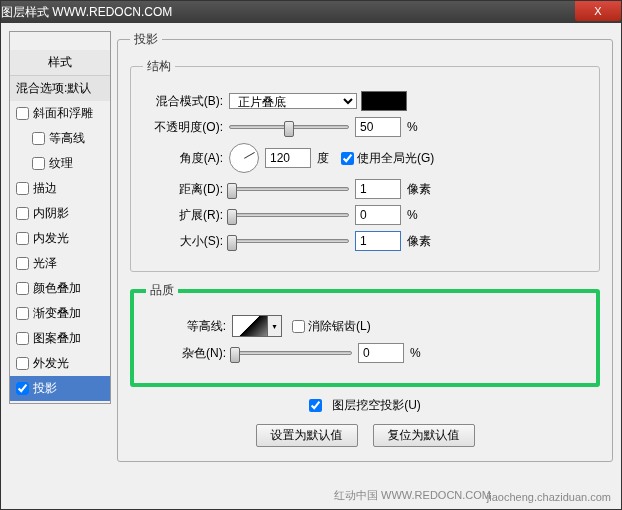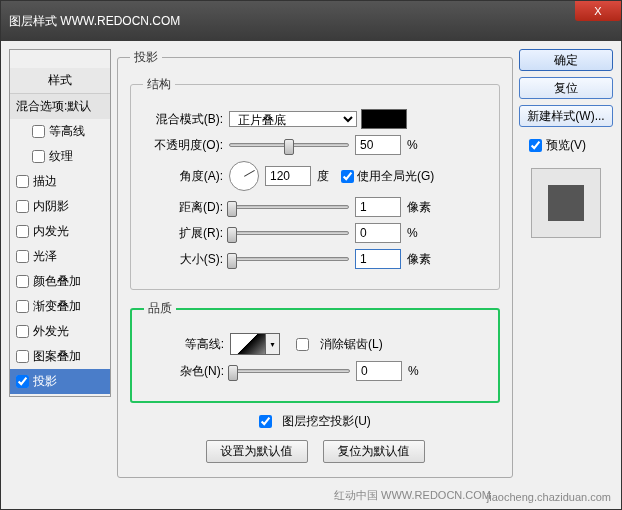--- a/index.html
+++ b/index.html
@@ -1,18 +1,18 @@
 <!DOCTYPE html>
 <html><head>
 <meta charset="utf-8">
 <style>
 * { box-sizing: border-box; margin: 0; padding: 0; font-family: "Microsoft YaHei", SimSun, sans-serif; font-size: 12px; }
 body { background: #5a5a5a; width: 622px; height: 510px; position: relative; }
 .window { position: absolute; left: 0; top: 0; width: 622px; height: 510px; background: #f0f0f0; border: 1px solid #333; }
-.titlebar { height: 40px; background: linear-gradient(#555, #3a3a3a); display: flex; align-items: center; padding-left: 8px; color: #fff; position: relative; }
+.titlebar { height: 22px; background: linear-gradient(#555, #3a3a3a); display: flex; align-items: center; color: #fff; position: relative; }
 .title-text { font-size: 12px; }
 .close-btn { position: absolute; right: 0; top: 0; width: 46px; height: 20px; background: linear-gradient(#d94a3e, #b12818); color: #fff; display: flex; align-items: center; justify-content: center; border-radius: 0 0 3px 3px; cursor: pointer; font-family: Arial; font-size: 11px; }
 .content { display: flex; padding: 8px; gap: 6px; height: calc(100% - 56px); }
 .left-panel { width: 102px; }
 .styles-group { border: 1px solid #999; padding: 2px 0; }
 .styles-header { background: #e8e8e8; padding: 4px 6px; text-align: center; border-bottom: 1px solid #ccc; margin-top: 16px; }
 .style-item { padding: 4px 6px; display: flex; align-items: center; gap: 4px; cursor: pointer; }
 .style-item.indent { padding-left: 22px; }
 .style-item.selected { background: #4a7dc9; color: #fff; }
 .style-item input[type=checkbox] { width: 13px; height: 13px; }
@@ -53,20 +53,24 @@
     <div class="close-btn">X</div>
   </div>
 
   <div class="content">
 
     <div class="left-panel">
       <div class="styles-group">
         <div class="styles-header">样式</div>
         <div class="blend-opts">混合选项:默认</div>
         <div id="style-list">
+            <div class="style-item">
+              <input type="checkbox" style="">
+              <span>斜面和浮雕</span>
+            </div>
             <div class="style-item indent">
               <input type="checkbox" style="">
               <span>等高线</span>
             </div>
             <div class="style-item indent">
               <input type="checkbox" style="">
               <span>纹理</span>
             </div>
             <div class="style-item">
               <input type="checkbox" style="">
@@ -87,25 +91,25 @@
             <div class="style-item">
               <input type="checkbox" style="">
               <span>颜色叠加</span>
             </div>
             <div class="style-item">
               <input type="checkbox" style="">
               <span>渐变叠加</span>
             </div>
             <div class="style-item">
               <input type="checkbox" style="">
+              <span>图案叠加</span>
+            </div>
+            <div class="style-item">
+              <input type="checkbox" style="">
               <span>外发光</span>
-            </div>
-            <div class="style-item">
-              <input type="checkbox" style="">
-              <span>图案叠加</span>
             </div>
             <div class="style-item selected">
               <input type="checkbox" checked="" style="">
               <span>投影</span>
             </div>
           </div>
       </div>
     </div>
 
     <div class="center-panel">
@@ -156,30 +160,30 @@
           </div>
 
           <div class="row">
             <span class="label">大小(S):</span>
             <div class="slider" style="--p:2%"></div>
             <input class="num-input" style="border-color: rgb(58, 118, 196);" value="1">
             <span class="unit">像素</span>
           </div>
         </fieldset>
 
-        <fieldset style="border:2px solid #22c55e;">
+        <fieldset style="border:4px solid #22c55e;">
           <legend>品质</legend>
 
           <div class="row">
             <span class="label">等高线:</span>
             <div style="display:flex;">
               <div class="contour-swatch"></div>
               <div class="contour-arrow">▾</div>
             </div>
-            <label style="display:flex;align-items:center;gap:11px;margin-left:10px;">
+            <label style="display:flex;align-items:center;gap:3px;margin-left:4px;">
               <input type="checkbox" style="">
               <span>消除锯齿(L)</span>
             </label>
           </div>
 
           <div class="row">
             <span class="label">杂色(N):</span>
             <div class="slider" style="--p:2%"></div>
             <input class="num-input" value="0" style="">
             <span class="unit">%</span>
@@ -193,29 +197,17 @@
           </label>
         </div>
 
         <div class="btns-row">
           <button class="btn-inline">设置为默认值</button>
           <button class="btn-inline">复位为默认值</button>
         </div>
       </fieldset>
     </div>
 
-    <div class="right-panel">
-      <div class="big-btn ok">确定</div>
-      <div class="big-btn">复位</div>
-      <div class="big-btn">新建样式(W)...</div>
-      <label class="preview-chk">
-        <input type="checkbox" checked="" style="">
-        <span>预览(V)</span>
-      </label>
-      <div class="preview-box">
-        <div class="preview-inner"></div>
-      </div>
-    </div>
   </div>
 
   <div class="footer2">红动中国  WWW.REDOCN.COM</div>
   <div class="footer">jiaocheng.chaziduan.com</div>
 </div>
 
 </body></html>

